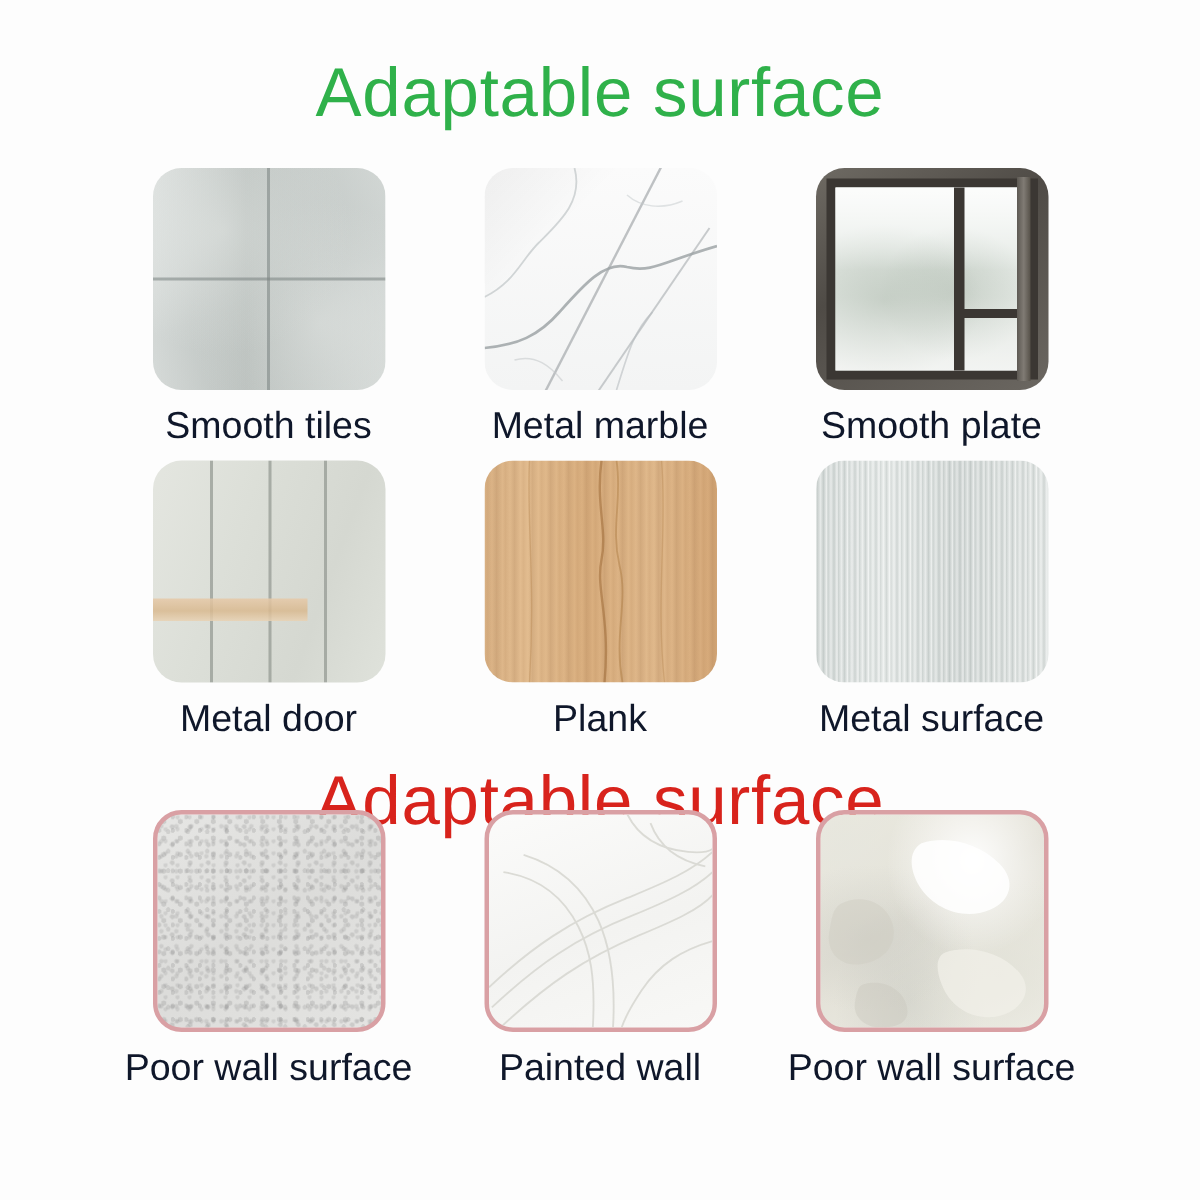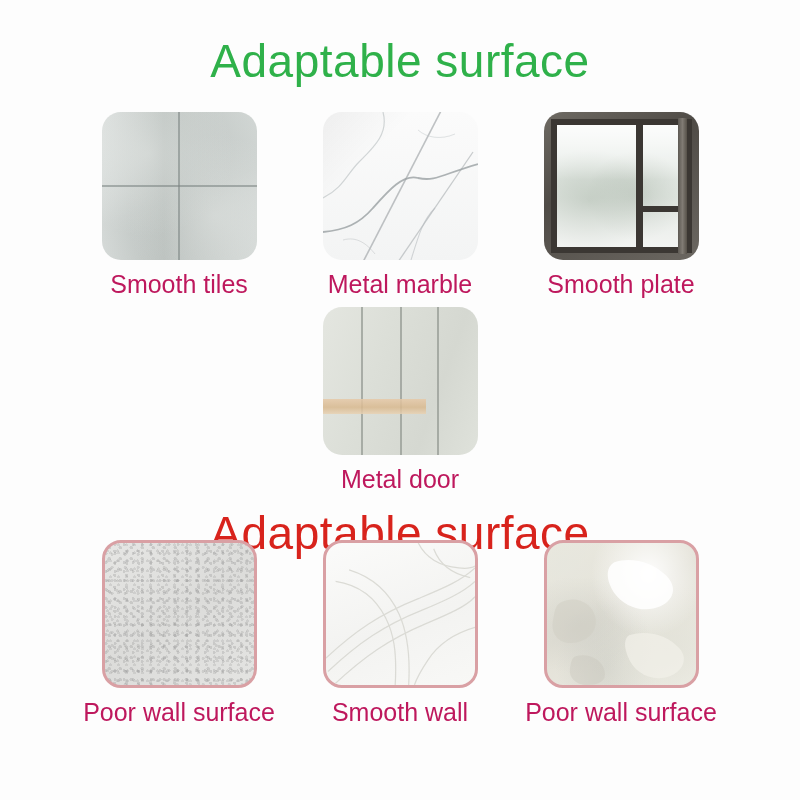--- a/index.html
+++ b/index.html
@@ -60,21 +60,21 @@
     position: relative;
     background: #e8e8e8;
   }
   .swatch.bad-edge {
     border: 3px solid #d9a0a4;
   }
 
   .caption {
     margin-top: 10px;
     font-size: 25px;
-    color: #be185d;
+    color: #0f172a;
     text-align: center;
     white-space: nowrap;
     line-height: 1.15;
   }
 
   
 
   
   .tex-tiles {
     background:
@@ -248,21 +248,36 @@
     <div class="cell">
       <div class="swatch tex-door">
         <div class="door-groove" style="left:25%"></div>
         <div class="door-groove" style="left:50%"></div>
         <div class="door-groove" style="left:74%"></div>
         <div class="door-strip"></div>
       </div>
       <div class="caption">Metal door</div>
     </div>
 
-
+    <div class="cell">
+      <div class="swatch tex-plank">
+        <svg viewBox="0 0 155 148" preserveAspectRatio="none">
+          <path d="M78 0 C74 30 82 46 78 66 C74 86 84 104 80 148" stroke="#9c6a36" stroke-width="1.6" fill="none" opacity="0.55"></path>
+          <path d="M88 0 C92 26 84 44 90 70 C96 94 86 116 92 148" stroke="#a9773f" stroke-width="1.2" fill="none" opacity="0.45"></path>
+          <path d="M30 0 C28 40 34 80 30 148" stroke="#b07f48" stroke-width="0.9" fill="none" opacity="0.35"></path>
+          <path d="M118 0 C122 44 114 92 120 148" stroke="#b07f48" stroke-width="0.9" fill="none" opacity="0.33"></path>
+        </svg>
+      </div>
+      <div class="caption">Plank</div>
+    </div>
+
+    <div class="cell">
+      <div class="swatch tex-metal"></div>
+      <div class="caption">Metal surface</div>
+    </div>
 
   </div>
 
   <div class="heading heading-bad">Adaptable surface</div>
 
   <div class="row row-3">
 
     <div class="cell">
       <div class="swatch bad-edge tex-stucco"></div>
       <div class="caption">Poor wall surface</div>
@@ -276,21 +291,21 @@
             <path d="M2 134 C34 104 60 86 100 70 C124 60 142 52 155 40"></path>
             <path d="M8 148 C40 118 66 100 104 84 C128 74 146 66 155 56"></path>
             <path d="M10 40 C36 44 52 58 62 78 C70 94 74 112 72 148"></path>
             <path d="M24 28 C50 36 66 52 76 74 C84 92 88 114 86 148"></path>
             <path d="M155 88 C134 94 118 104 106 122 C98 134 94 142 92 148"></path>
             <path d="M96 0 C104 16 118 24 138 26 C148 27 152 26 155 24"></path>
             <path d="M112 6 C118 22 130 32 150 36"></path>
           </g>
         </svg>
       </div>
-      <div class="caption">Smooth wall</div>
+      <div class="caption">Painted wall</div>
     </div>
 
     <div class="cell">
       <div class="swatch bad-edge tex-patchy">
         <svg viewBox="0 0 155 148" preserveAspectRatio="none">
           <path d="M70 20 C88 14 110 20 124 34 C136 46 132 60 118 66 C100 74 80 66 70 52 C62 40 60 26 70 20 Z" fill="#ffffff" opacity="0.85"></path>
           <path d="M14 62 C30 54 46 62 50 76 C54 90 44 102 28 104 C14 106 4 96 6 82 C8 72 8 66 14 62 Z" fill="#cfcdc2" opacity="0.45"></path>
           <path d="M86 96 C104 90 126 96 138 110 C148 122 140 136 124 140 C106 144 90 134 84 118 C80 108 80 99 86 96 Z" fill="#f2f1e9" opacity="0.7"></path>
           <path d="M30 118 C44 114 58 122 60 134 C62 144 54 148 42 148 C30 148 22 140 24 130 C25 124 26 119 30 118 Z" fill="#c8c6bb" opacity="0.4"></path>
         </svg>

